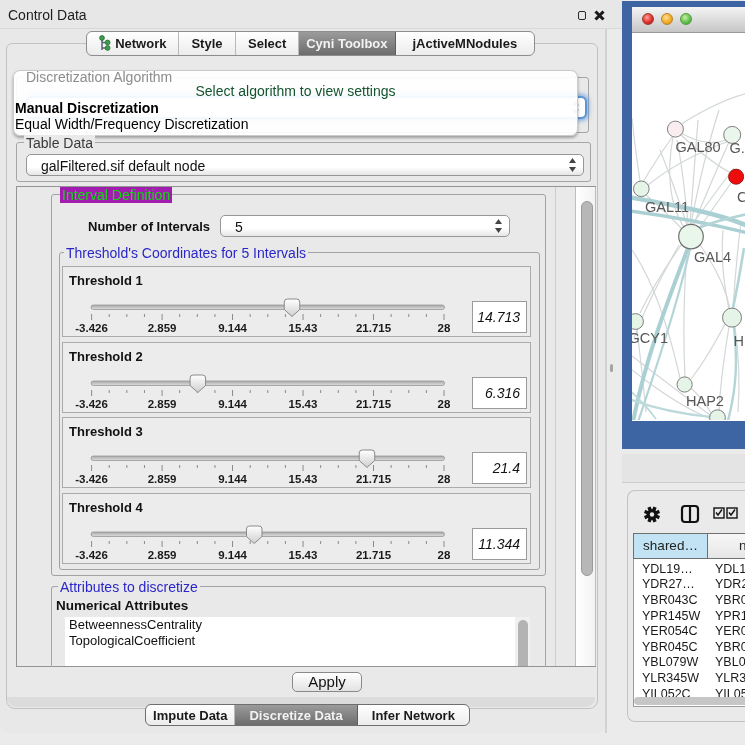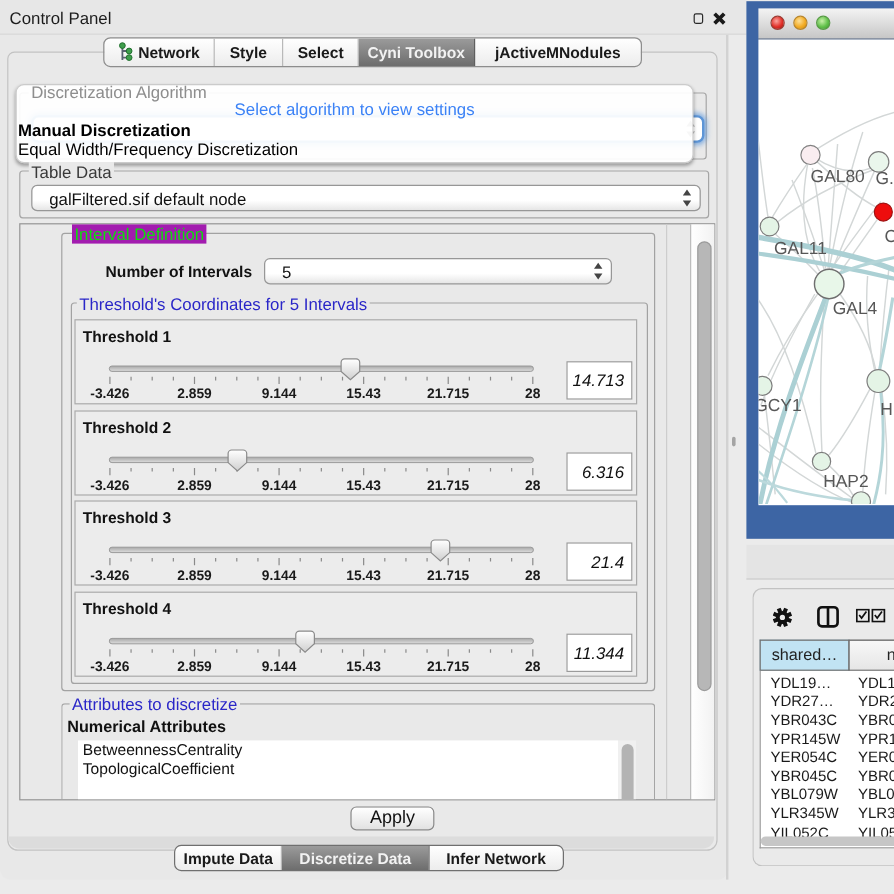--- a/index.html
+++ b/index.html
@@ -38,21 +38,21 @@
   .combo{position:absolute;box-sizing:border-box;border:1px solid #979797;
       border-radius:5px;background:linear-gradient(#ffffff 60%,#e6e6e6);
       font-size:14px;color:#111;}
   .combo .ctext{position:absolute;left:14px;top:3px;}
   .combo .arr{position:absolute;right:6px;top:2px;width:9px;height:16px;}
   
   #popup{left:13px;top:70px;width:565px;height:66px;background:rgba(255,255,255,0.93);
       border:1px solid rgba(185,185,185,0.75);border-radius:7px;
       box-shadow:0 2px 3px rgba(0,0,0,0.32);box-sizing:border-box;}
   #popup .r1{position:absolute;left:0;top:12px;width:100%;text-align:center;
-      font-size:14px;color:#3b82f6;}
+      font-size:14px;color:#14532d;}
   #popup .r2{position:absolute;left:1px;top:29px;font-size:14px;font-weight:bold;color:#000;}
   #popup .r3{position:absolute;left:1px;top:45px;font-size:14px;color:#000;}
   
   #scrollpane{left:16px;top:186px;width:580px;height:481px;
       border:1px solid #949494;box-sizing:border-box;background:#e9e9e9;}
   #vsb{left:575px;top:187px;width:21px;height:479px;
       background:linear-gradient(90deg,#ffffff,#f2f2f2);
       border-left:1px solid #bdbdbd;border-right:1px solid #bdbdbd;box-sizing:border-box;}
   #vsbthumb{left:580.5px;top:201px;width:12px;height:375px;background:#b7b7b7;
       border:1px solid #9b9b9b;border-radius:7px;box-sizing:border-box;}
@@ -95,21 +95,21 @@
   .trow span{position:absolute;top:2px;}
   #hsb{left:634px;top:696.5px;width:122px;height:8px;background:#c6c6c6;border-radius:4px;}
 </style>
 </head>
 <body>
 <div id="root">
 
   <div class="abs" id="lw"></div>
   <div class="abs" style="left:605px;top:28px;width:2px;height:705px;background:#d2d2d2;"></div>
   <div class="abs" id="titlebar"></div>
-  <div class="abs" id="titletext">Control Panel</div>
+  <div class="abs" id="titletext">Control Data</div>
   <div class="abs" id="floatbtn"></div>
   <svg class="abs" style="left:594px;top:10px" width="11" height="11" viewBox="0 0 11 11">
       <path d="M1.5 1.5 L9.5 9.5 M9.5 1.5 L1.5 9.5" stroke="#1a1a1a" stroke-width="3.1"></path>
     </svg>
 
   <div class="abs" id="panel"></div>
   <div class="abs" id="panelbotband"></div>
 
   <div class="abs tabbar" id="toptabs">
     <div class="tseg" style="width:92px">

